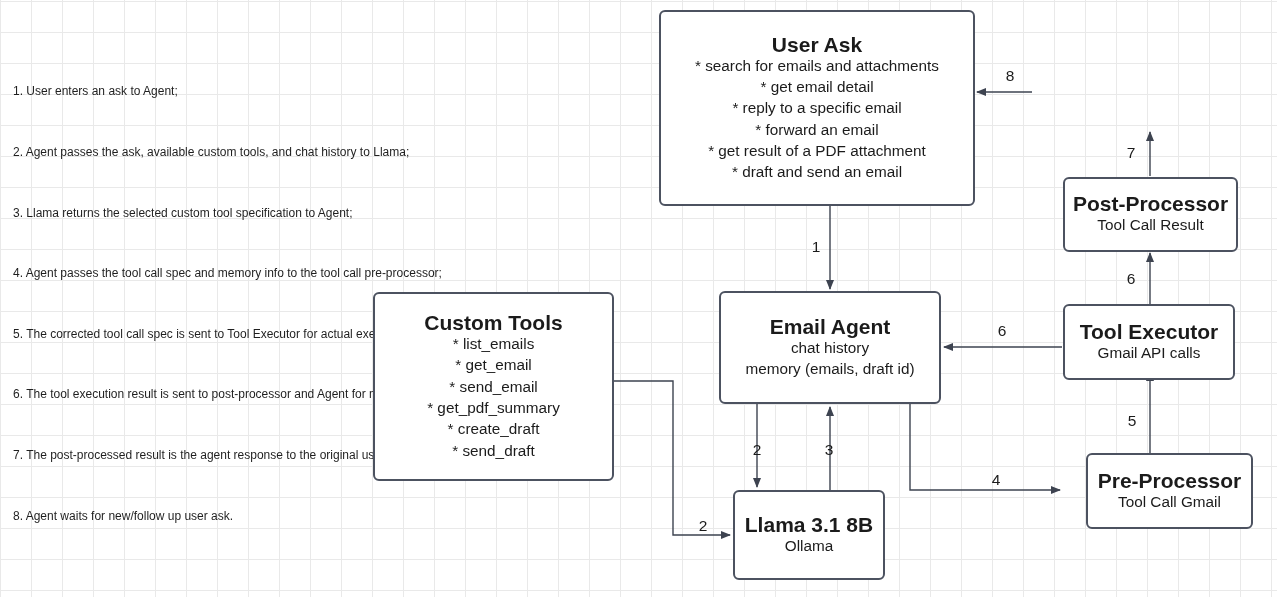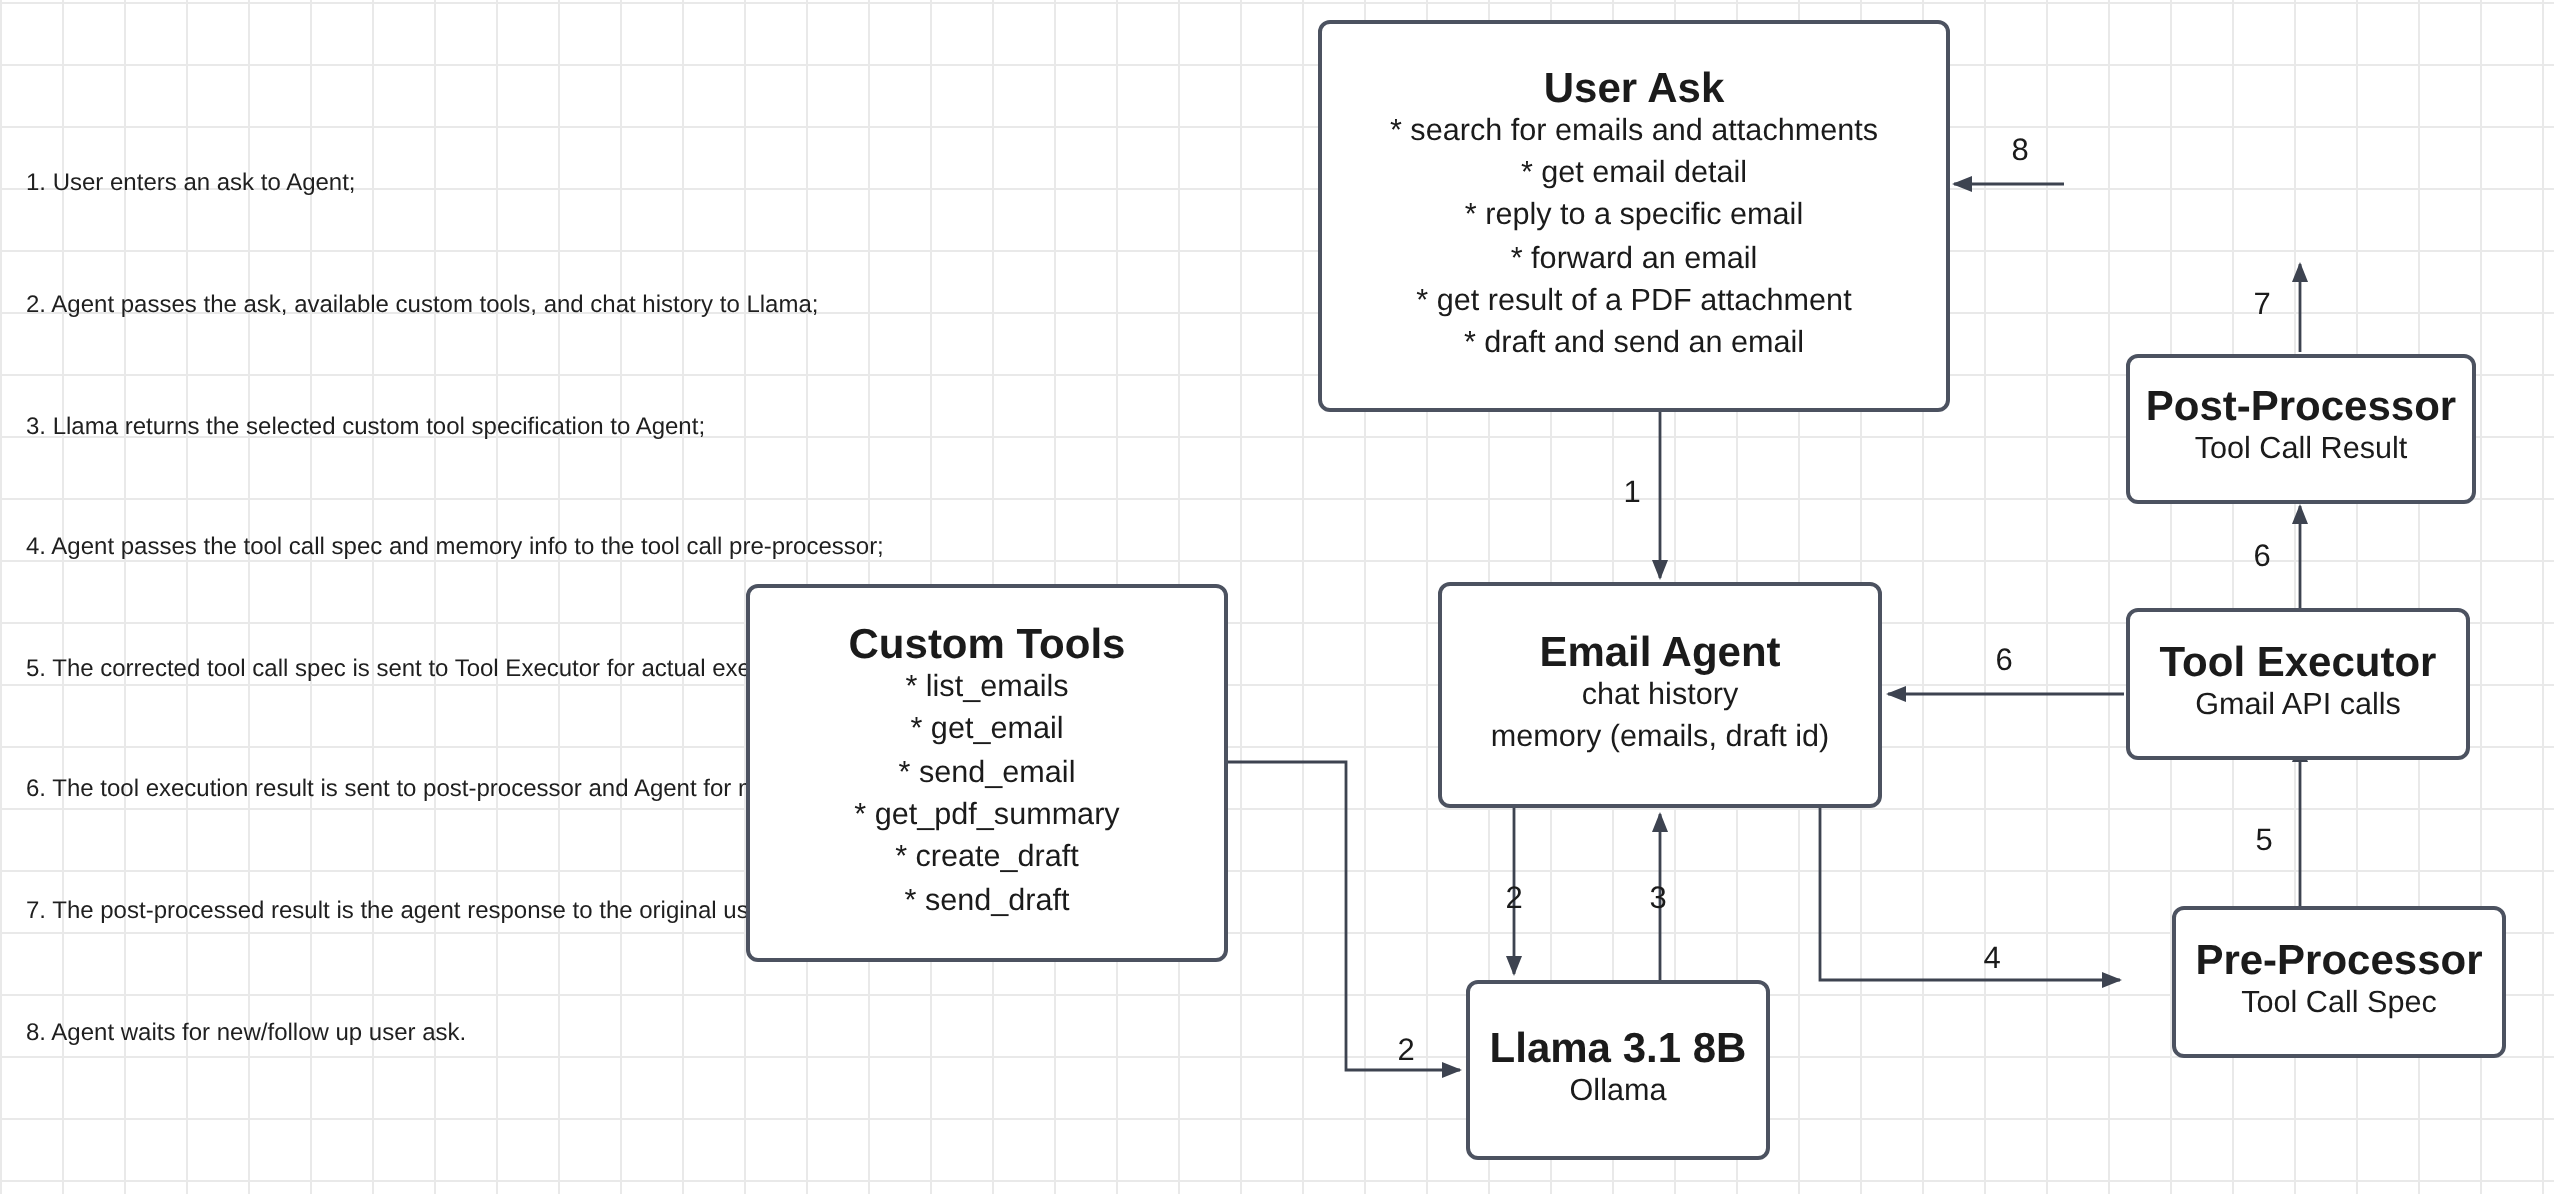--- a/index.html
+++ b/index.html
@@ -142,21 +142,21 @@
     <div class="line">Tool Call Result</div>
   </div>
 
   <div class="node" style="left:1063px; top:304px; width:172px; height:76px;">
     <div class="title">Tool Executor</div>
     <div class="line">Gmail API calls</div>
   </div>
 
   <div class="node" style="left:1063px; top:453px; width:167px; height:76px;margin-left:23px;">
     <div class="title">Pre-Processor</div>
-    <div class="line">Tool Call Spec</div>
+    <div class="line">Tool Call Gmail</div>
   </div>
 
   <div class="node" style="left:719px; top:291px; width:222px; height:113px;">
     <div class="title">Email Agent</div>
     <div class="line">chat history</div>
     <div class="line">memory (emails, draft id)</div>
   </div>
 
   <div class="node" style="left:373px; top:292px; width:241px; height:189px;">
     <div class="title">Custom Tools</div>

